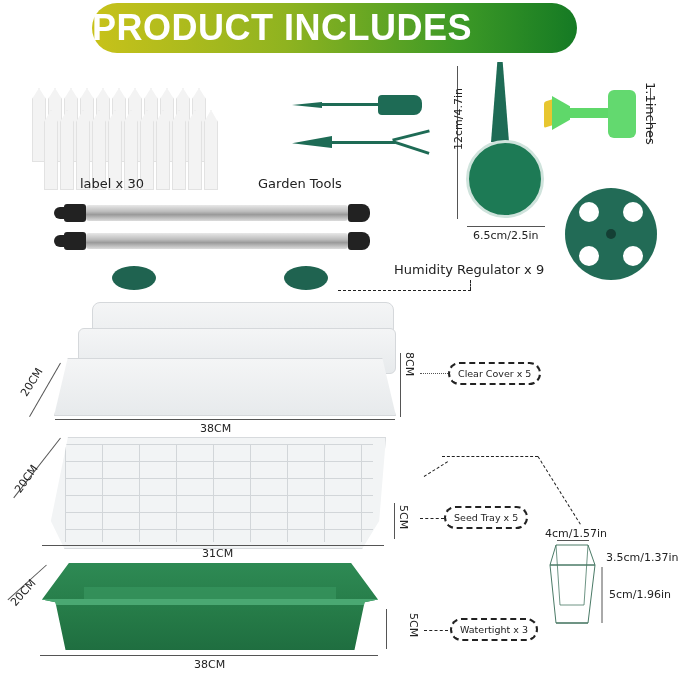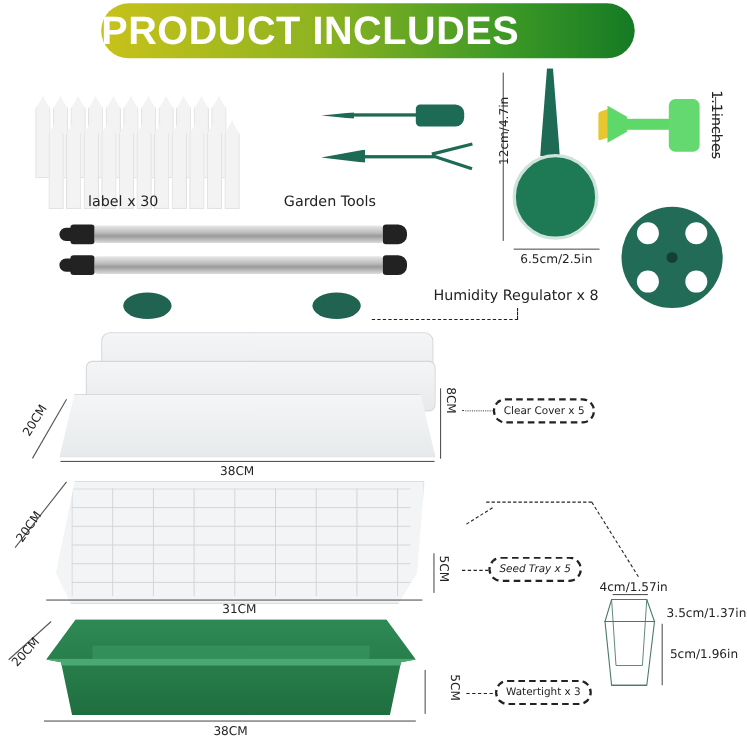--- a/index.html
+++ b/index.html
@@ -109,21 +109,21 @@
   <div class="abs ledtip" style="left:2px;top:4px;"></div>
   <div class="abs ledcap" style="left:12px;top:1px;"></div>
   <div class="abs led" style="left:34px;top:2px;width:262px;"></div>
   <div class="abs ledcap" style="left:296px;top:1px;border-radius:3px 8px 8px 3px;"></div>
 </div>
 
 <div class="abs regsm" style="left:112px;top:266px;"></div>
 <div class="abs regsm" style="left:284px;top:266px;"></div>
 <div class="abs dash" style="left:338px;top:290px;width:133px;"></div>
 <div class="abs" style="left:470px;top:280px;width:0;height:10px;border-left:1.5px dashed #222;"></div>
-<div class="abs lbl" style="left:394px;top:262px;">Humidity Regulator x 8</div>
+<div class="abs lbl" style="left:394px;top:262px;">Humidity Regulator x 9</div>
 
 <div class="abs" style="left:50px;top:300px;width:340px;height:115px;">
   <div class="abs cover" style="left:42px;top:2px;width:300px;height:50px;border-radius:8px 8px 0 0;"></div>
   <div class="abs cover" style="left:28px;top:28px;width:316px;height:44px;border-radius:6px;"></div>
   <div class="abs cover" style="left:4px;top:58px;width:340px;height:56px;clip-path:polygon(4% 0,96% 0,100% 100%,0 100%);"></div>
 </div>
 <div class="abs line" style="left:60px;top:363px;width:1px;height:62px;transform:rotate(30deg);transform-origin:top;"></div>
 <div class="abs dim" style="left:18px;top:392px;transform:rotate(-58deg);transform-origin:left top;">20CM</div>
 <div class="abs line" style="left:55px;top:419px;width:340px;height:1px;"></div>
 <div class="abs dim" style="left:200px;top:422px;">38CM</div>
@@ -137,21 +137,21 @@
     background-image:linear-gradient(90deg,#d2d6d9 1px,transparent 1px),linear-gradient(#d2d6d9 1px,transparent 1px);
     background-size:37px 17px;"></div>
 </div>
 <div class="abs line" style="left:60px;top:438px;width:1px;height:76px;transform:rotate(38deg);transform-origin:top;"></div>
 <div class="abs dim" style="left:12px;top:488px;transform:rotate(-55deg);transform-origin:left top;">20CM</div>
 <div class="abs line" style="left:42px;top:545px;width:342px;height:1px;"></div>
 <div class="abs dim" style="left:202px;top:547px;">31CM</div>
 <div class="abs line" style="left:394px;top:503px;width:1px;height:36px;"></div>
 <div class="abs" style="left:410px;top:505px;font-size:11px;transform:rotate(90deg);transform-origin:left top;white-space:nowrap;">5CM</div>
 <div class="abs dash" style="left:420px;top:518px;width:24px;"></div>
-<div class="abs pill" style="left:444px;top:506px;font-style:italic;">Seed Tray x 5</div>
+<div class="abs pill" style="left:444px;top:506px;">Seed Tray x 5</div>
 
 <div class="abs" style="left:424px;top:476px;width:28px;border-top:1.5px dashed #222;transform:rotate(-32deg);transform-origin:left;"></div>
 <div class="abs dash" style="left:442px;top:456px;width:96px;"></div>
 <div class="abs" style="left:538px;top:456px;width:80px;border-top:1.5px dashed #222;transform:rotate(58deg);transform-origin:left;"></div>
 
 <div class="abs dim" style="left:545px;top:527px;">4cm/1.57in</div>
 <div class="abs" style="left:557px;top:540px;width:32px;border-top:1px solid #555;"></div>
 <svg class="abs" style="left:548px;top:543px;" width="60" height="82">
   <polygon points="8,2 40,2 47,22 2,22" fill="none" stroke="#4a7a66" stroke-width="1"></polygon>
   <polygon points="2,22 47,22 40,80 8,80" fill="none" stroke="#4a7a66" stroke-width="1"></polygon>

